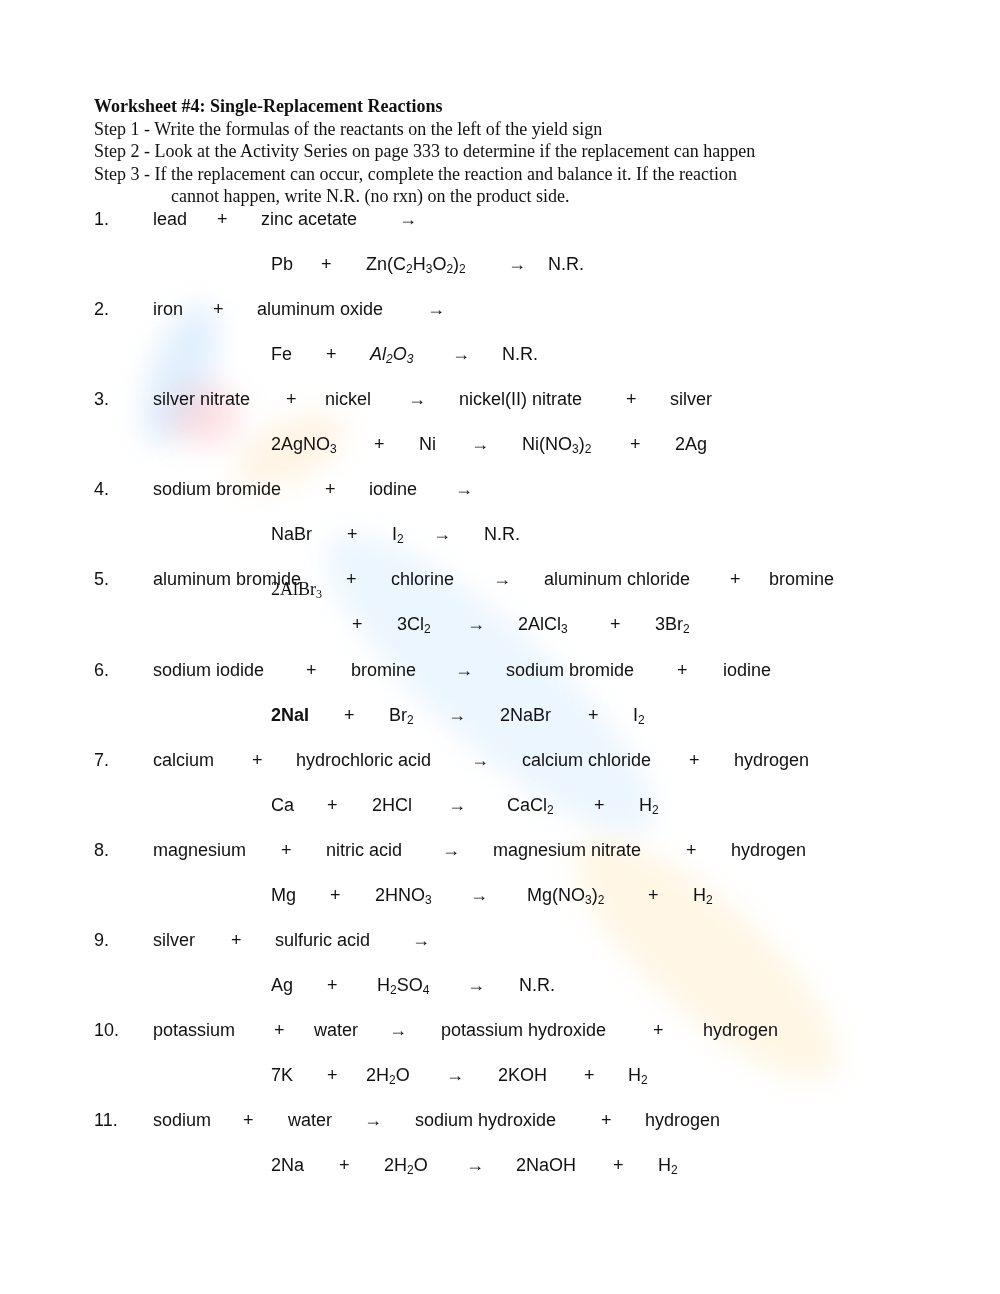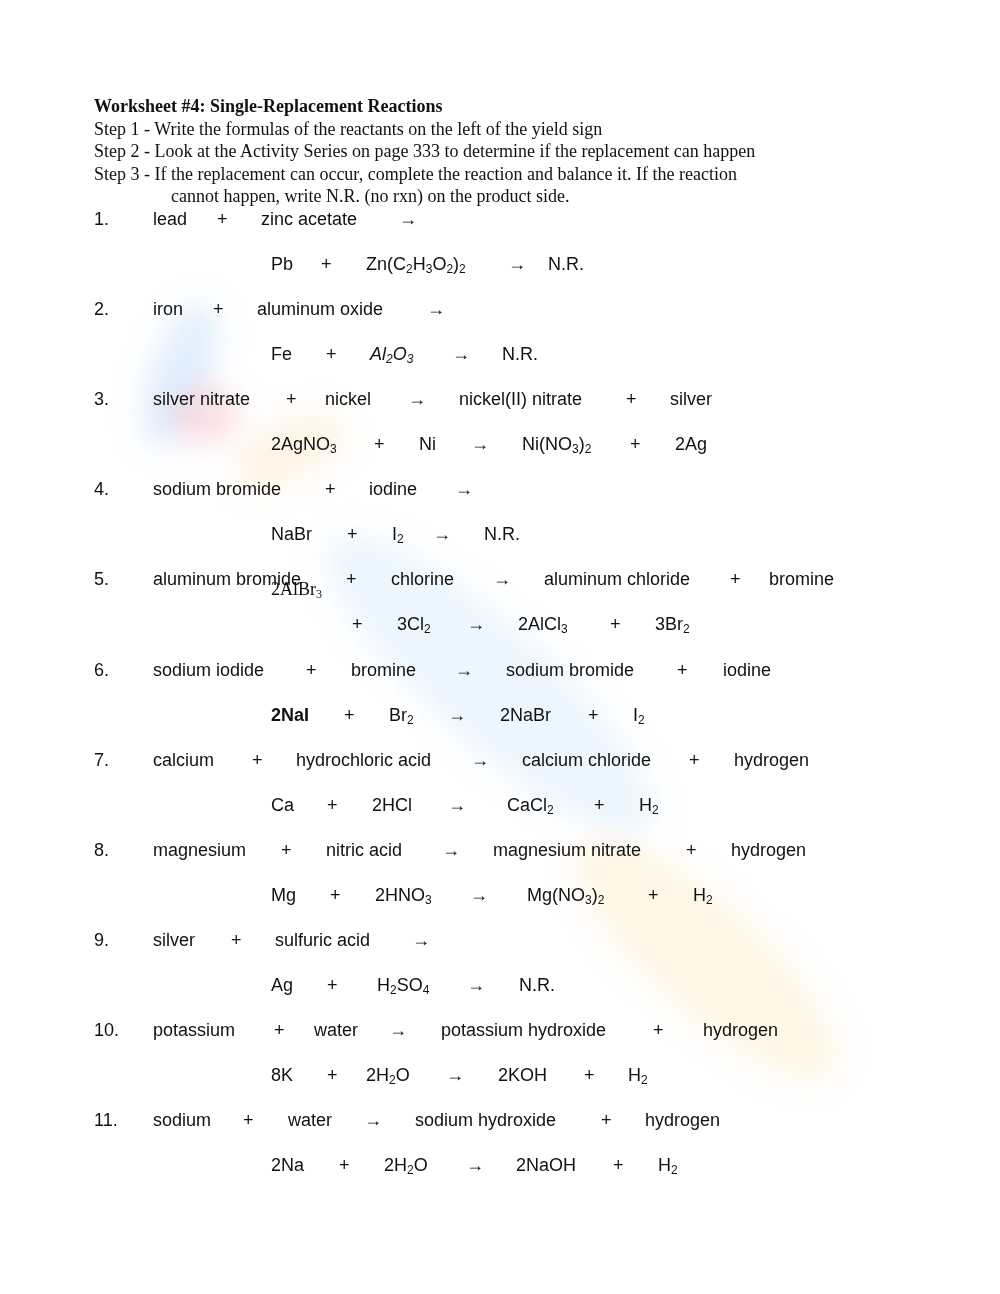--- a/index.html
+++ b/index.html
@@ -150,21 +150,21 @@
     <span class="tok" style="left: 467px; top: 974px;">→</span>
     <span class="tok" style="left: 519px; top: 974px;">N.R.</span>
     <span class="tok" style="left: 94px; top: 1019px;">10.</span>
     <span class="tok" style="left: 153px; top: 1019px;">potassium</span>
     <span class="tok" style="left: 274px; top: 1019px;">+</span>
     <span class="tok" style="left: 314px; top: 1019px;">water</span>
     <span class="tok" style="left: 389px; top: 1019px;">→</span>
     <span class="tok" style="left: 441px; top: 1019px;">potassium hydroxide</span>
     <span class="tok" style="left: 653px; top: 1019px;">+</span>
     <span class="tok" style="left: 703px; top: 1019px;">hydrogen</span>
-    <span class="tok" style="left: 271px; top: 1064px;">8K</span>
+    <span class="tok" style="left: 271px; top: 1064px;">7K</span>
     <span class="tok" style="left: 327px; top: 1064px;">+</span>
     <span class="tok" style="left: 366px; top: 1064px;">2H<sub>2</sub>O</span>
     <span class="tok" style="left: 446px; top: 1064px;">→</span>
     <span class="tok" style="left: 498px; top: 1064px;">2KOH</span>
     <span class="tok" style="left: 584px; top: 1064px;">+</span>
     <span class="tok" style="left: 628px; top: 1064px;">H<sub>2</sub></span>
     <span class="tok" style="left: 94px; top: 1109px;">11.</span>
     <span class="tok" style="left: 153px; top: 1109px;">sodium</span>
     <span class="tok" style="left: 243px; top: 1109px;">+</span>
     <span class="tok" style="left: 288px; top: 1109px;">water</span>

